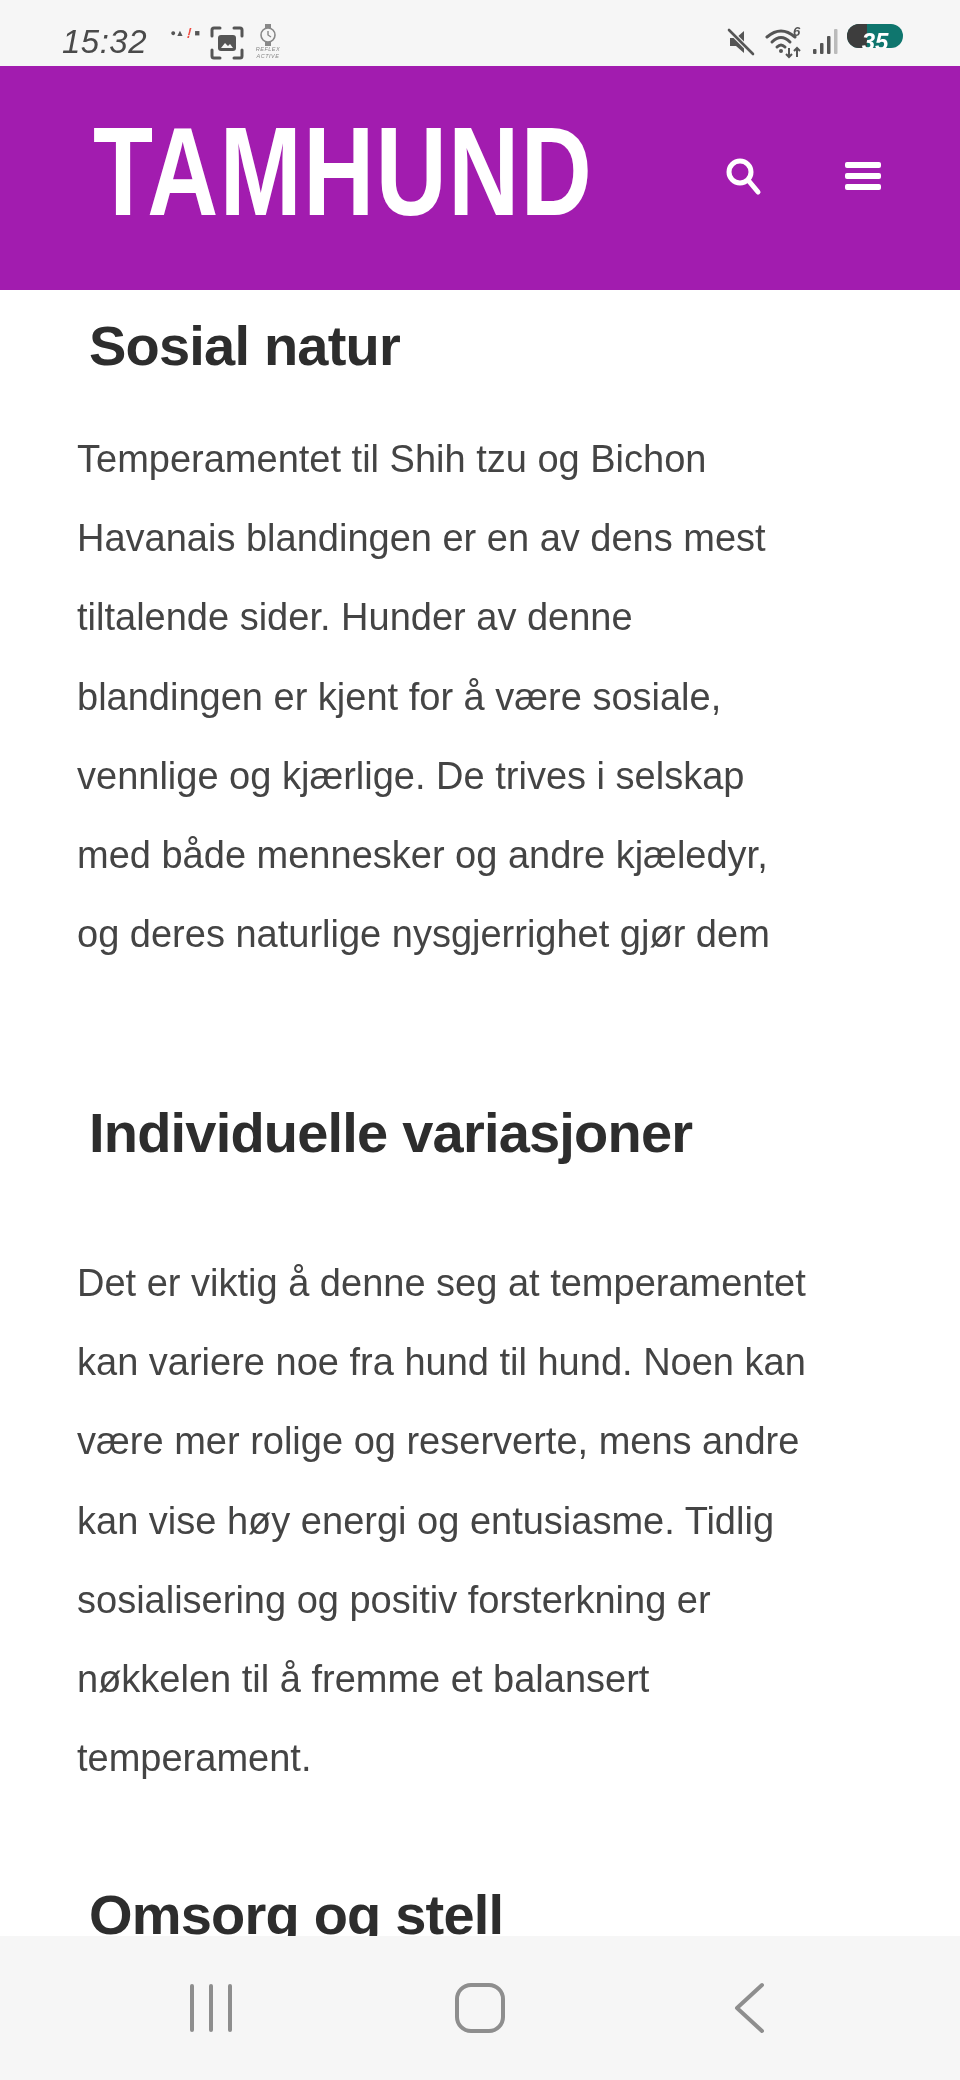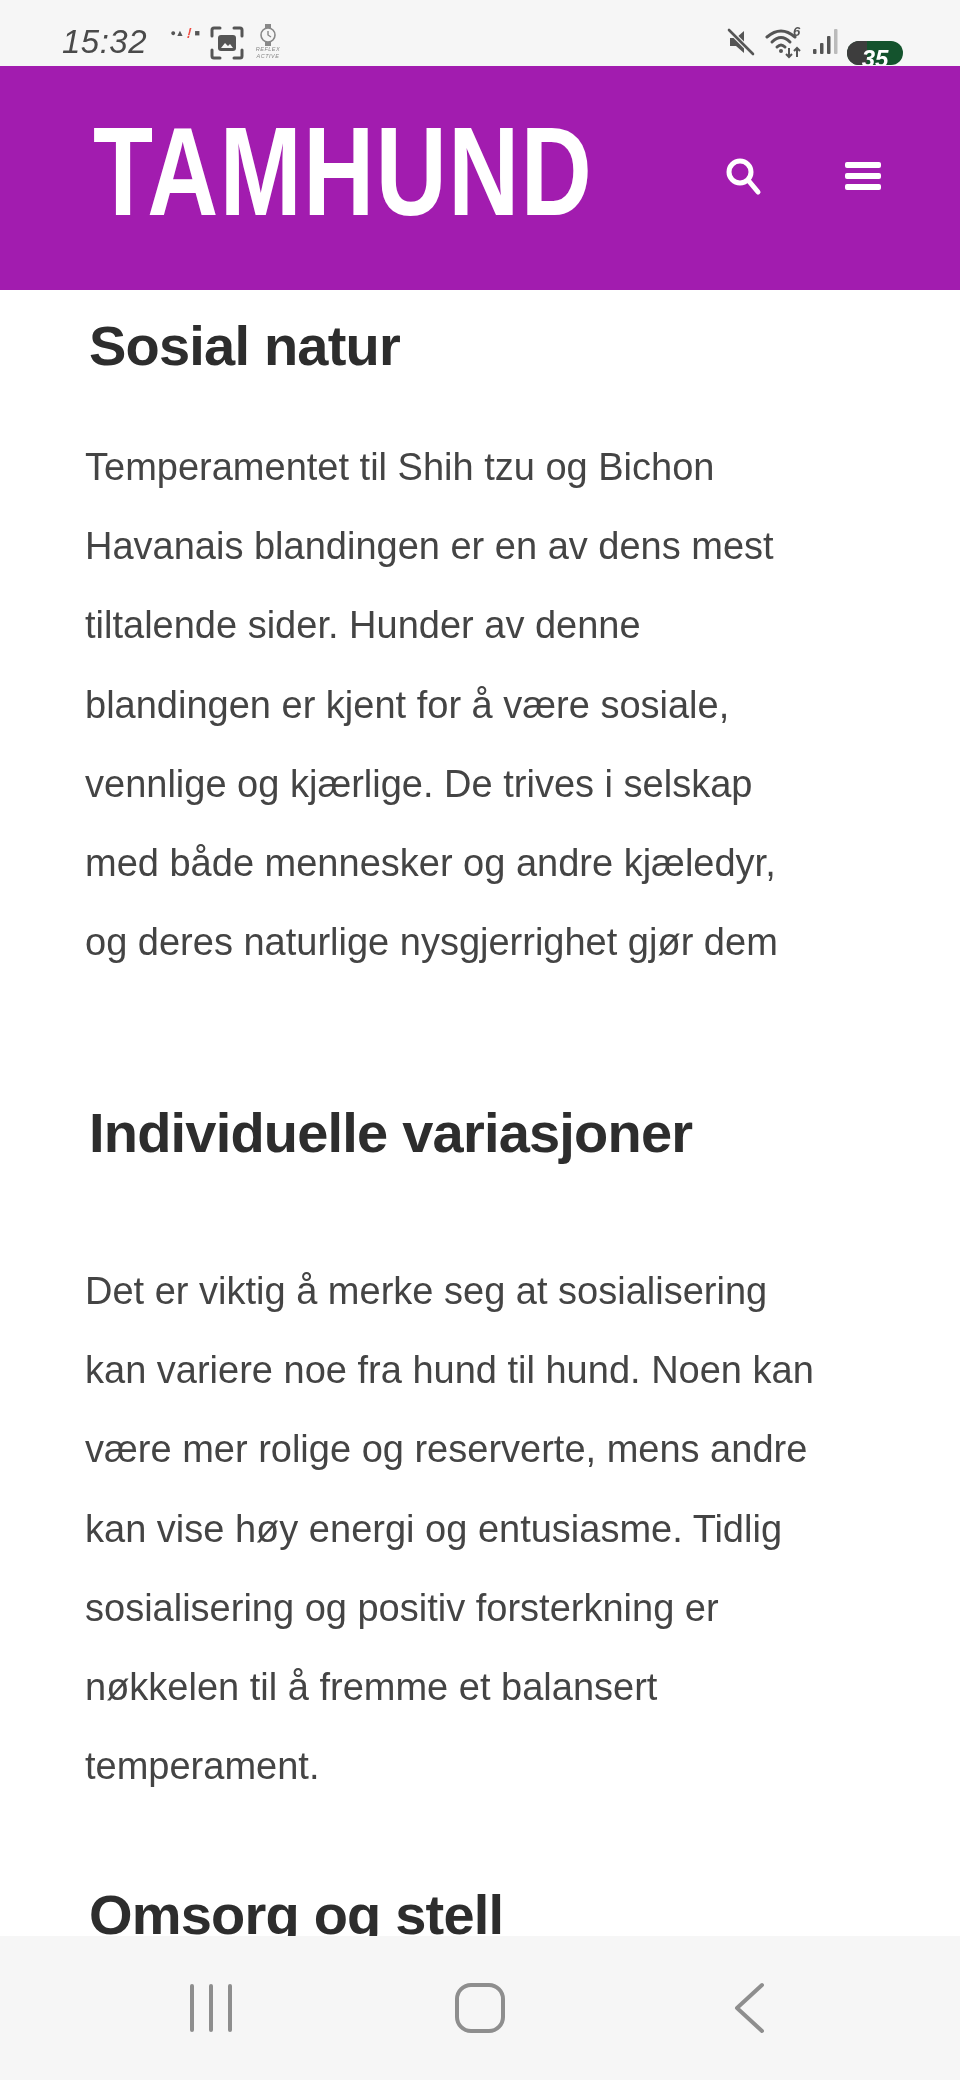--- a/index.html
+++ b/index.html
@@ -45,22 +45,21 @@
 
   .mute-icon { left: 726px; top: 27px; width: 30px; height: 30px; }
   .wifi-icon { left: 765px; top: 24px; width: 40px; height: 36px; }
   .signal-icon { left: 811px; top: 28px; width: 28px; height: 28px; }
   .battery-pill {
     position: absolute;
     left: 847px; top: 24px;
     width: 56px; height: 24px;
     border-radius: 18px;
     overflow: hidden;
-    background: #14532d;
-    margin-top: 17px;
+    background: #0f766e;
   }
   .battery-pill .fill {
     position: absolute; left: 0; top: 0;
     width: 20px; height: 36px;
     background: #3d3d3d;
   }
   .battery-pill .level {
     position: absolute; left: 0; top: 0;
     width: 56px; height: 36px;
     line-height: 36px;
@@ -119,21 +118,21 @@
     font-weight: bold;
     font-size: 56px;
     line-height: 70px;
     color: #2d2d2d;
     letter-spacing: -0.8px;
     white-space: nowrap;
   }
   .article p {
     position: absolute;
     left: 0;
-    margin: 8px;
+    margin: 0;
     width: 820px;
     font-family: "Liberation Sans", "DejaVu Sans", sans-serif;
     font-size: 38px;
     line-height: 79.2px;
     color: #444444;
   }
   .article p .line {
     display: block;
     white-space: nowrap;
     height: 79.2px;
@@ -262,21 +261,21 @@
       <span class="line">Havanais blandingen er en av dens mest</span>
       <span class="line">tiltalende sider. Hunder av denne</span>
       <span class="line">blandingen er kjent for å være sosiale,</span>
       <span class="line">vennlige og kjærlige. De trives i selskap</span>
       <span class="line">med både mennesker og andre kjæledyr,</span>
       <span class="line">og deres naturlige nysgjerrighet gjør dem</span>
     </p>
 
     <h2 class="h-individ">Individuelle variasjoner</h2>
     <p class="p-individ">
-      <span class="line">Det er viktig å merke seg at sosialisering</span>
+      <span class="line">Det er viktig å denne seg at temperamentet</span>
       <span class="line">kan variere noe fra hund til hund. Noen kan</span>
       <span class="line">være mer rolige og reserverte, mens andre</span>
       <span class="line">kan vise høy energi og entusiasme. Tidlig</span>
       <span class="line">sosialisering og positiv forsterkning er</span>
       <span class="line">nøkkelen til å fremme et balansert</span>
       <span class="line">temperament.</span>
     </p>
 
     <h2 class="h-omsorg">Omsorg og stell</h2>
   </main>

